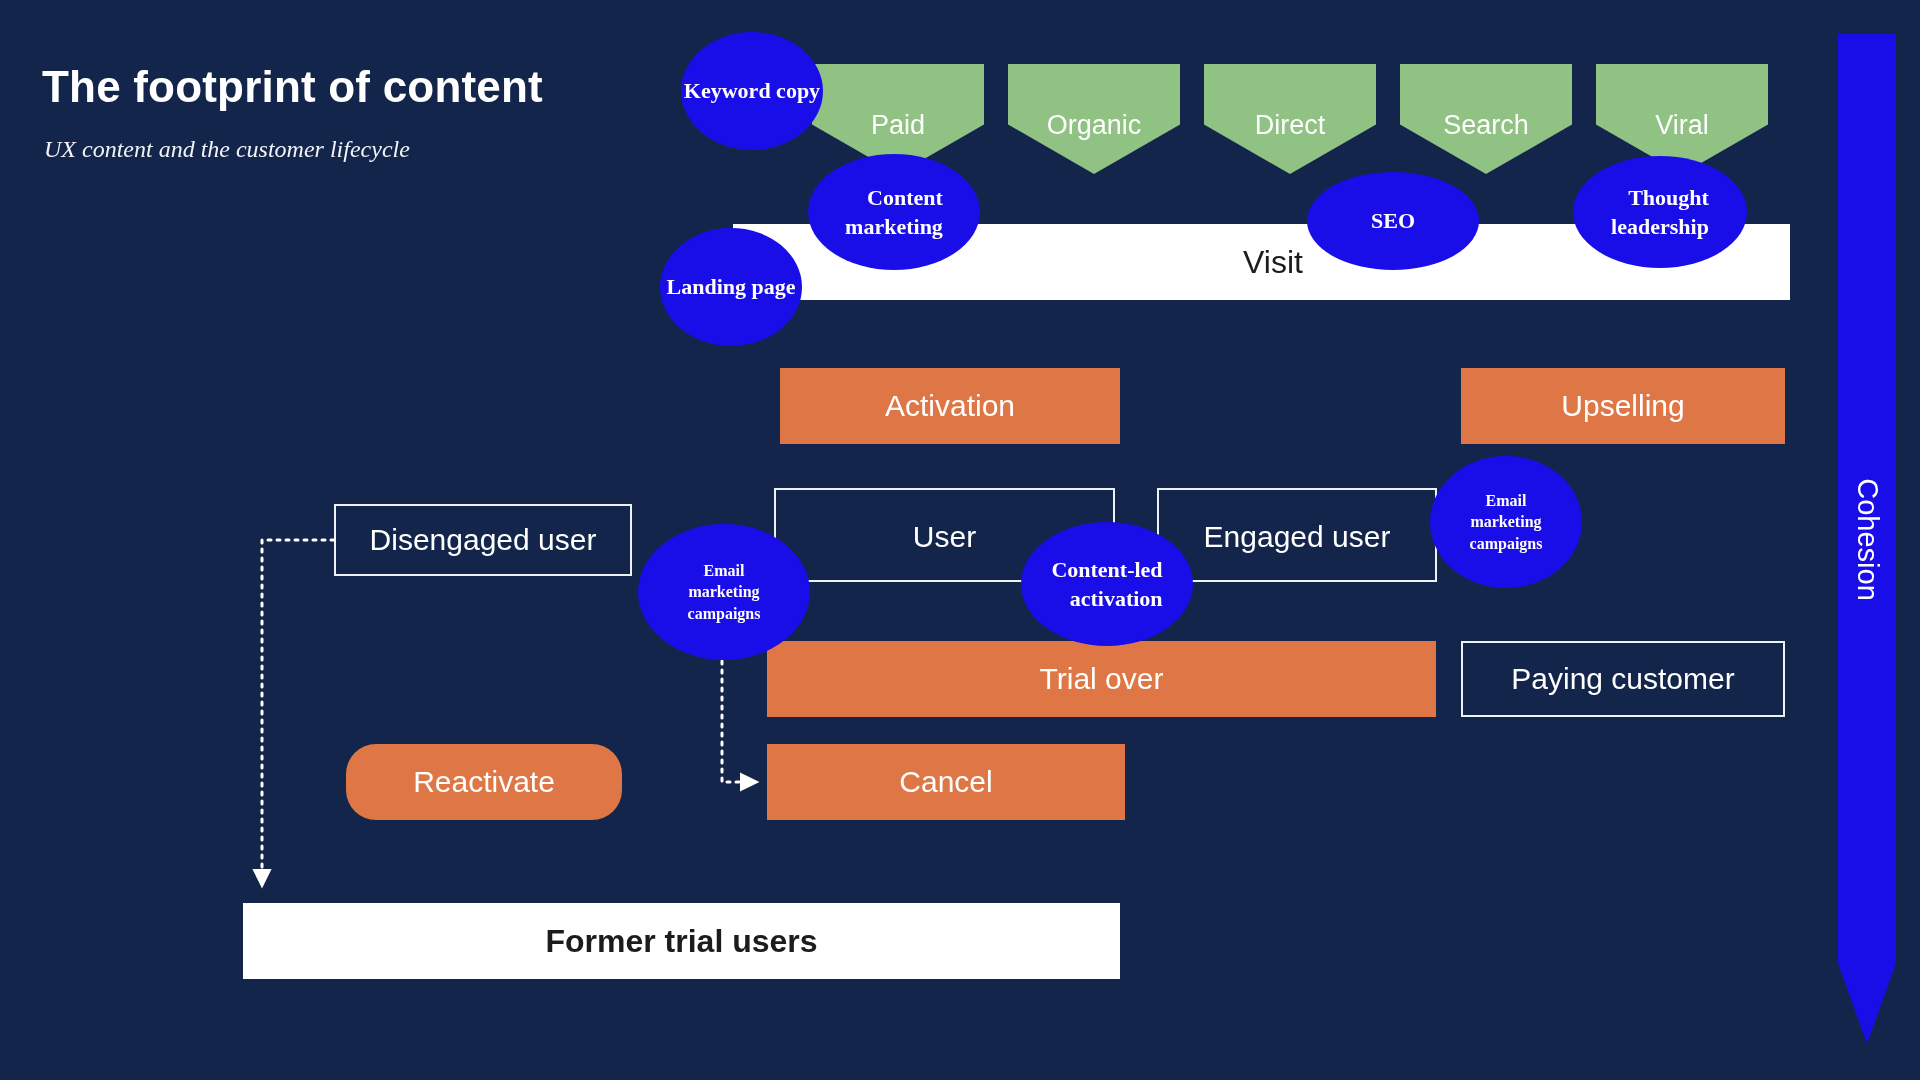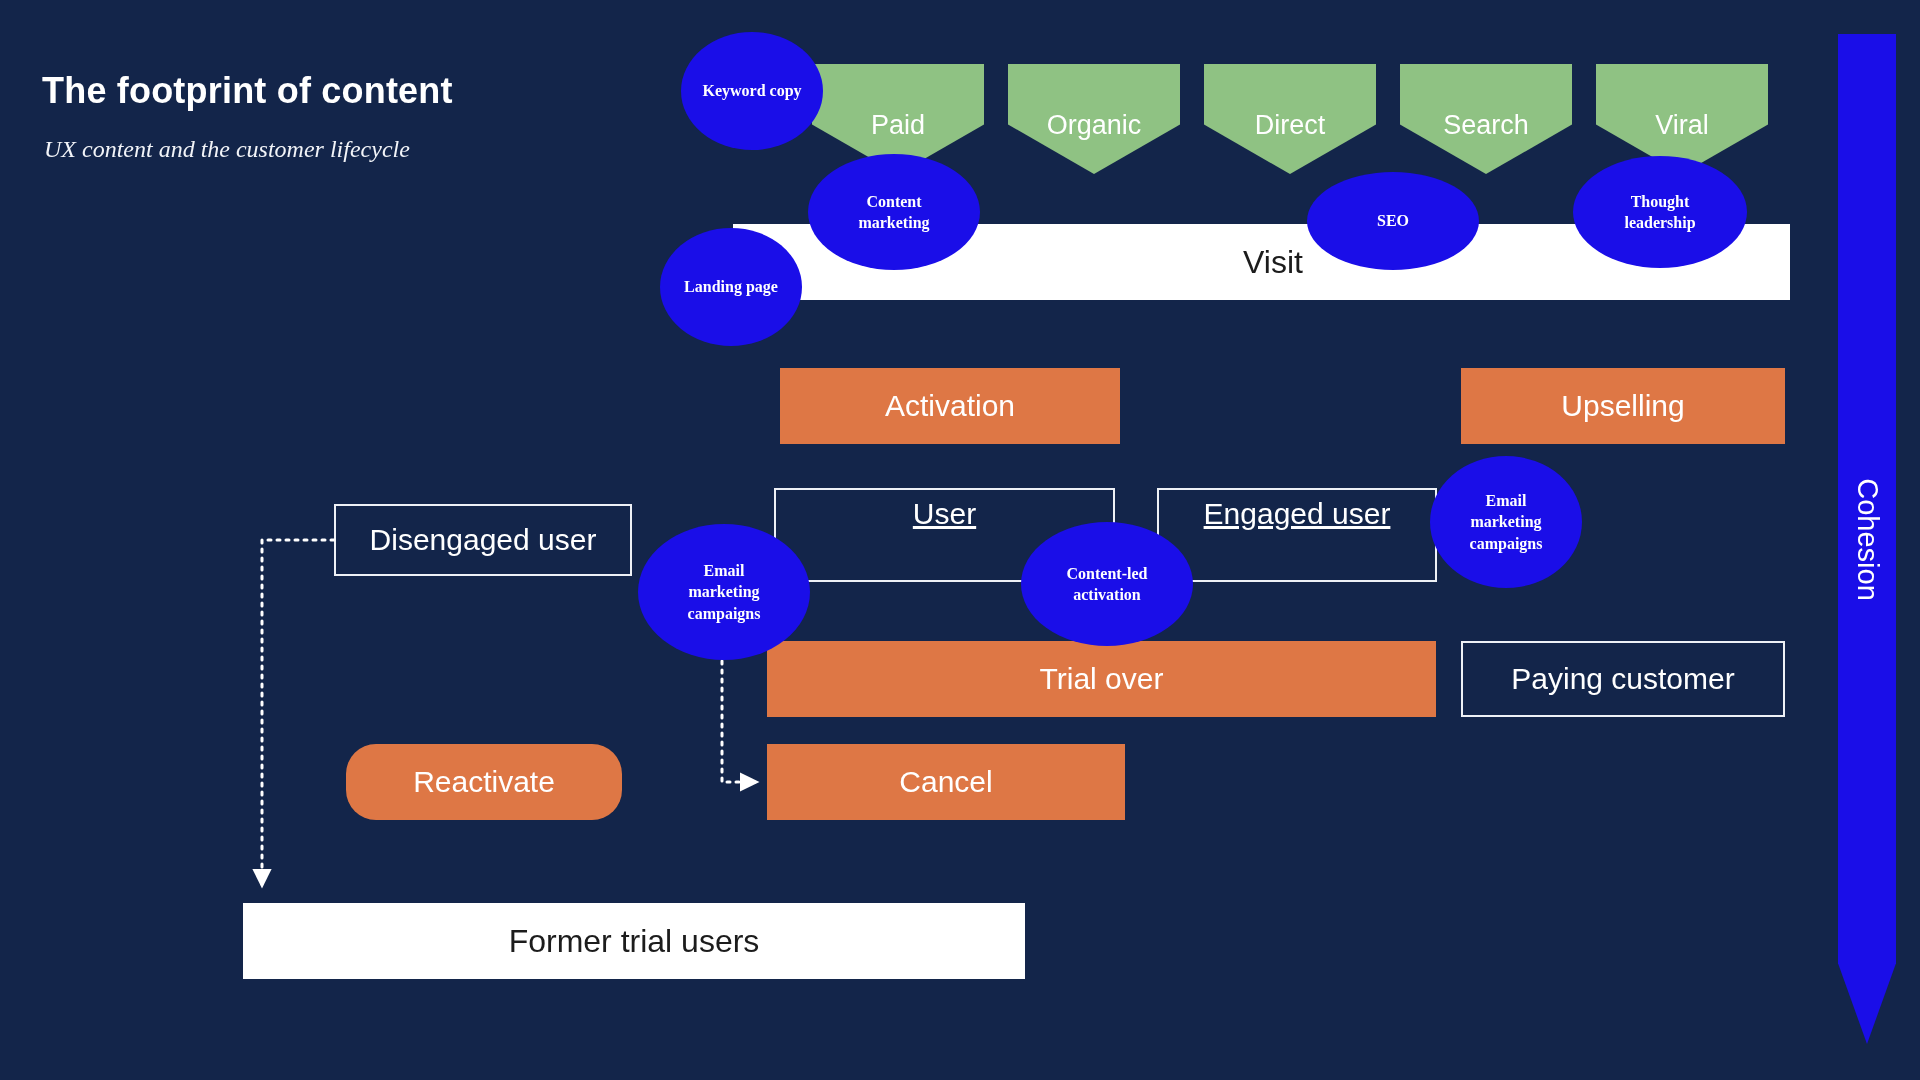--- a/index.html
+++ b/index.html
@@ -9,22 +9,22 @@
     font-family:"Liberation Sans", sans-serif;
     overflow:hidden;
     position:relative;
   }
   #stage{position:absolute;left:0;top:0;width:1920px;height:1080px;}
 
   .abs{position:absolute;}
 
   
   .title{
-    left:42px;top:70px;
-    font-size:36px;font-weight:bold;color:#ffffff;
+    left:42px;top:62px;
+    font-size:44px;font-weight:bold;color:#ffffff;
     letter-spacing:.2px;white-space:nowrap;
   }
   .subtitle{
     left:44px;top:136px;
     font-family:"Liberation Serif", serif;
     font-style:italic;font-size:24px;color:#f2f4f8;
     white-space:nowrap;
   }
 
   
@@ -40,21 +40,21 @@
   
   .ell{
     background:#1a0ee8;border-radius:50%;
     display:flex;align-items:center;justify-content:center;
     text-align:center;
     font-family:"Liberation Serif", serif;
     color:#ffffff;font-weight:bold;
     line-height:1.32;
     z-index:40;
   }
-  .ell.sm{font-size:16px;}
+  .ell.sm{font-size:22px;text-align:right;}
   .ell.xs{font-size:16px;}
 
   
   .white-bar{
     background:#ffffff;
     display:flex;align-items:center;justify-content:center;
     color:#1c1c1c;font-size:32px;white-space:nowrap;
     z-index:10;
   }
   .white-bar.right-text{justify-content:flex-start;}
@@ -69,21 +69,21 @@
 
   
   .out-box{
     border:2px solid #eef1f6;
     display:flex;align-items:center;justify-content:center;
     color:#ffffff;font-size:30px;white-space:nowrap;
     box-sizing:border-box;
     z-index:14;
   }
   .out-box.tall{align-items:flex-start;}
-  .out-box.tall span{margin-top:7px;text-decoration:underline;}
+  .out-box.tall span{margin-top:30px;}
 
   
   .cohesion{
     background:#1a0ee8;
     clip-path:polygon(0% 0%,100% 0%,100% 92%,50% 100%,0% 92%);
     display:flex;align-items:center;justify-content:center;
   }
   .cohesion span{
     color:#ffffff;font-size:29px;
     transform:rotate(90deg);
@@ -187,21 +187,21 @@
     <span>Paying customer</span>
   </div>
 
   <div class="abs orange-bar" style="left:346px;top:744px;width:276px;height:76px;border-radius:30px;">
     <span>Reactivate</span>
   </div>
   <div class="abs orange-bar" style="left:767px;top:744px;width:358px;height:76px;">
     <span>Cancel</span>
   </div>
 
-  <div class="abs white-bar" style="left:243px;top:903px;width:782px;height:76px;">
+  <div class="abs white-bar" style="left:243px;top:903px;width:877px;height:76px;font-weight:bold;">
     <span>Former trial users</span>
   </div>
 
   <div class="abs cohesion" style="left:1838px;top:34px;width:58px;height:1010px;">
     <span>Cohesion</span>
   </div>
 
   <svg class="links" viewBox="0 0 1920 1080">
     <defs>
       <marker id="arrowdot" markerWidth="7" markerHeight="7" refX="5" refY="3.2" orient="auto" markerUnits="strokeWidth">

